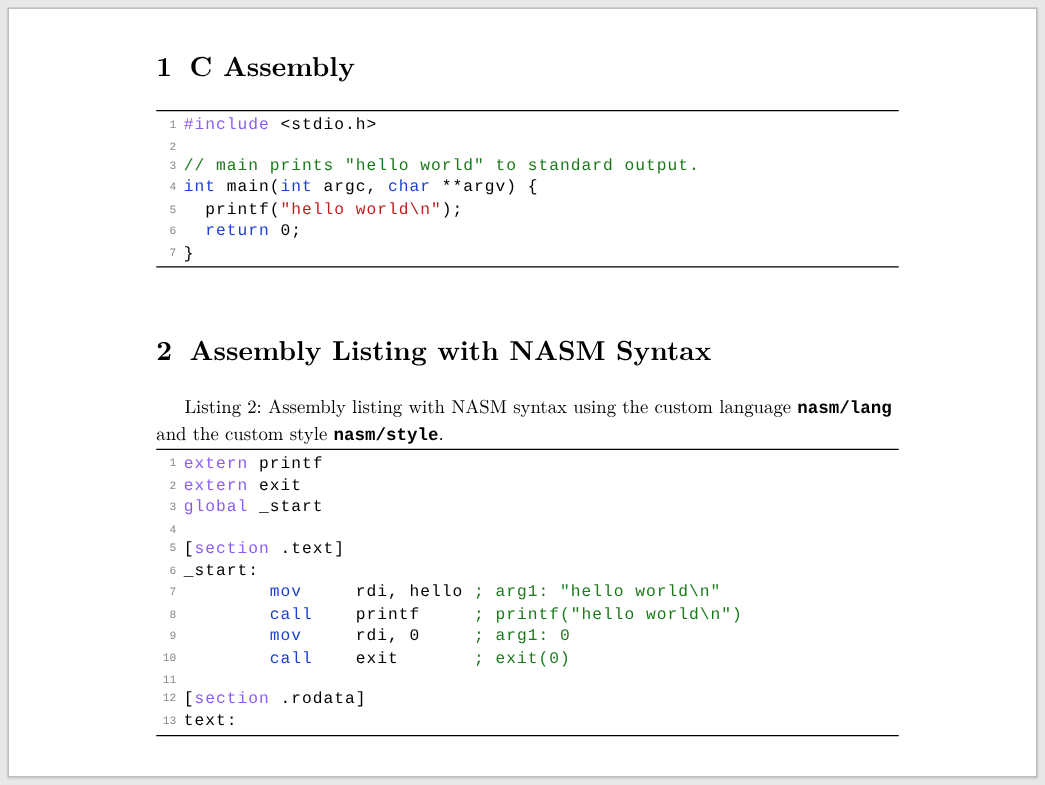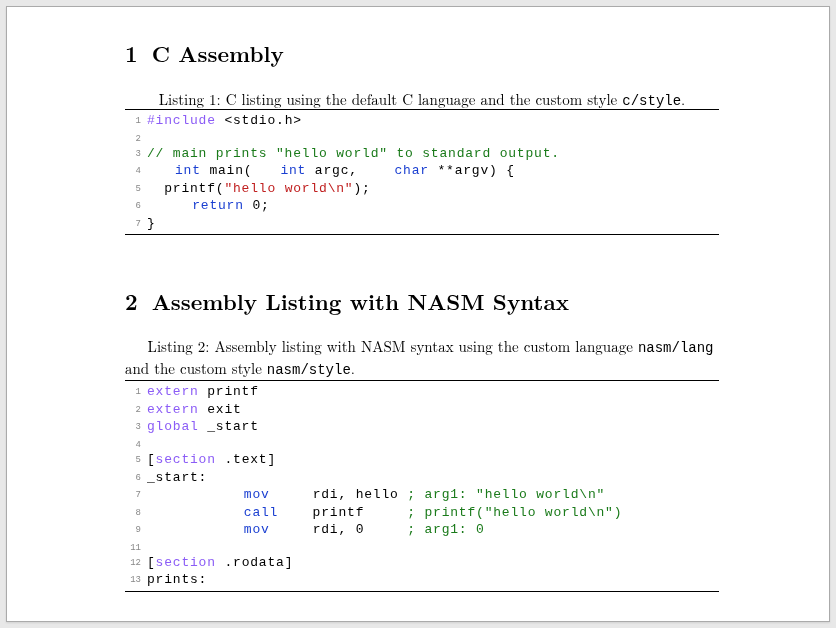--- a/index.html
+++ b/index.html
@@ -34,21 +34,21 @@
     margin-bottom: 0px;
   }
   .caption .tt { font-family: "Courier New", monospace; font-size: 14px; }
   .caption2 {
     font-size: 15px;
     margin-bottom: 0px;
     text-align: left;
     text-indent: 1.5em;
     line-height: 1.35;
   }
-  .caption2 .tt { font-family: "Courier New", monospace; font-size: 14px; }
+  .caption2 .tt { font-family: "Courier New", monospace; font-size: 14px; font-weight: bold; }
   .listing {
     border-top: 1px solid #000;
     border-bottom: 1px solid #000;
     padding: 2px 0 2px 0;
     margin-bottom: 50px;
   }
   .listing-row {
     display: flex;
     font-family: "Courier New", monospace;
     font-size: 13px;
@@ -60,40 +60,37 @@
     text-align: right;
     color: #888;
     font-size: 9px;
     padding-top: 3px;
     flex-shrink: 0;
     margin-right: 6px;
     font-family: "Courier New", monospace;
   }
   .code { flex: 1; letter-spacing: 0.8px; }
   .kw-pre  { color: #8b5cf6; } 
-  .kw-type { color: #1a3fd1; margin-left: 28px; } 
+  .kw-type { color: #1a3fd1; } 
   .cmt     { color: #1a7a1a; } 
   .str     { color: #c02020; } 
 
   .section2 { margin-top: 44px; }
   .caption2-wrap { margin-bottom: 0; }
 </style>
 </head>
 <body>
 
 <div class="page">
 
   <div class="section-heading">
     <span class="sec-num">1</span>
     <span>C Assembly</span>
   </div>
 
-  <div class="caption">
-    <span>Listing 1: C listing using the default C language and the custom style </span><span class="tt">c/style</span><span>.</span>
-  </div>
 
   <div class="listing" id="listing1">
       <div class="listing-row"><span class="lineno">1</span><span class="code"><span class="kw-pre">#include</span><span> &lt;</span><span>stdio</span><span>.</span><span>h</span><span>&gt;</span></span></div>
       <div class="listing-row"><span class="lineno">2</span><span class="code"><span></span></span></div>
       <div class="listing-row"><span class="lineno">3</span><span class="code"><span class="cmt">// main prints "hello world" to standard output.</span></span></div>
       <div class="listing-row"><span class="lineno">4</span><span class="code"><span class="kw-type">int</span><span> main(</span><span class="kw-type">int</span><span> argc, </span><span class="kw-type">char</span><span> **argv) {</span></span></div>
       <div class="listing-row"><span class="lineno">5</span><span class="code"><span>  printf(</span><span class="str">"hello world\n"</span><span>);</span></span></div>
       <div class="listing-row"><span class="lineno">6</span><span class="code"><span>  </span><span class="kw-type">return</span><span> 0;</span></span></div>
       <div class="listing-row"><span class="lineno">7</span><span class="code"><span>}</span></span></div>
     </div>
@@ -111,19 +108,20 @@
     <div class="listing" id="listing2" style="margin-bottom:0;">
         <div class="listing-row"><span class="lineno">1</span><span class="code"><span class="kw-pre">extern</span><span> printf</span></span></div>
         <div class="listing-row"><span class="lineno">2</span><span class="code"><span class="kw-pre">extern</span><span> exit</span></span></div>
         <div class="listing-row"><span class="lineno">3</span><span class="code"><span class="kw-pre">global</span><span> _start</span></span></div>
         <div class="listing-row"><span class="lineno">4</span><span class="code"><span></span></span></div>
         <div class="listing-row"><span class="lineno">5</span><span class="code"><span>[</span><span class="kw-pre">section</span><span> .text]</span></span></div>
         <div class="listing-row"><span class="lineno">6</span><span class="code"><span>_start:</span></span></div>
         <div class="listing-row"><span class="lineno">7</span><span class="code"><span>        </span><span class="kw-type">mov</span><span>     rdi, hello </span><span class="cmt">; arg1: "hello world\n"</span></span></div>
         <div class="listing-row"><span class="lineno">8</span><span class="code"><span>        </span><span class="kw-type">call</span><span>    printf     </span><span class="cmt">; printf("hello world\n")</span></span></div>
         <div class="listing-row"><span class="lineno">9</span><span class="code"><span>        </span><span class="kw-type">mov</span><span>     rdi, 0     </span><span class="cmt">; arg1: 0</span></span></div>
+        <div class="listing-row"><span class="lineno">10</span><span class="code"><span>        </span><span class="kw-type">call</span><span>    exit       </span><span class="cmt">; exit(0)</span></span></div>
         <div class="listing-row"><span class="lineno">11</span><span class="code"><span></span></span></div>
         <div class="listing-row"><span class="lineno">12</span><span class="code"><span>[</span><span class="kw-pre">section</span><span> .rodata]</span></span></div>
-        <div class="listing-row"><span class="lineno">13</span><span class="code"><span>prints:</span></span></div>
+        <div class="listing-row"><span class="lineno">13</span><span class="code"><span>text:</span></span></div>
       </div>
   </div>
 
 </div>
 
 </body></html>

